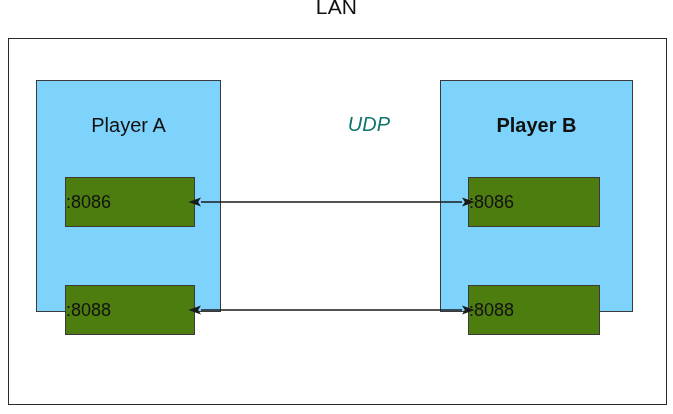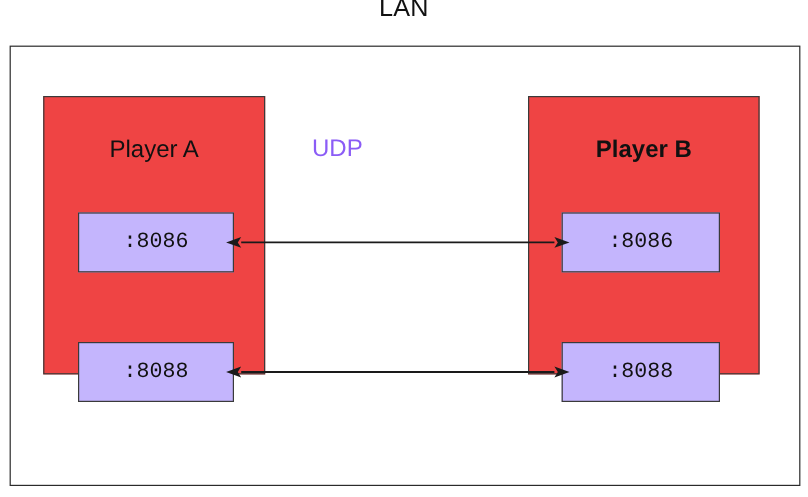--- a/index.html
+++ b/index.html
@@ -49,21 +49,21 @@
     box-sizing: border-box;
     border: 1.6px solid #2b2b2b;
     background: #ffffff;
   }
 
   
   .player-box {
     position: absolute;
     box-sizing: border-box;
     border: 1.6px solid #3a3a3a;
-    background: #ef4444;
+    background: #7dd3fc;
     top: 80px;
     height: 232px;
   }
   #player-a-box { left: 36px;  width: 185px; }
   #player-b-box { left: 440px; width: 193px; font-weight: bold; }
 
   .player-label {
     position: absolute;
     left: 0;
     right: 0;
@@ -73,50 +73,49 @@
     line-height: 24px;
     color: #111111;
     white-space: nowrap;
   }
 
   
   .port-box {
     position: absolute;
     box-sizing: border-box;
     border: 1.6px solid #3a3a3a;
-    background: #c4b5fd;
+    background: #4d7c0f;
     height: 50px;
     display: flex;
     align-items: center;
-    justify-content: center;
-    font-family: Liberation Mono, monospace;
   }
   .port-label {
     font-size: 18px;
     line-height: 20px;
     color: #111111;
     white-space: nowrap;
   }
 
   #port-a-8086 { left: 65px;  top: 177px; width: 130px; }
   #port-a-8088 { left: 65px;  top: 285px; width: 130px; }
   #port-b-8086 { left: 468px; top: 177px; width: 132px; }
   #port-b-8088 { left: 468px; top: 285px; width: 132px; }
 
   
   .udp-label {
     position: absolute;
     left: 260px;
     top: 112px;
     width: 130px;
-    text-align: left;
+    text-align: right;
     font-size: 20px;
     line-height: 24px;
-    color: #8b5cf6;
+    color: #0f766e;
     white-space: nowrap;
+    font-style: italic;
   }
 
   
   .connector {
     position: absolute;
     left: 190px;
     width: 283px;
     height: 24px;
     overflow: visible;
   }

